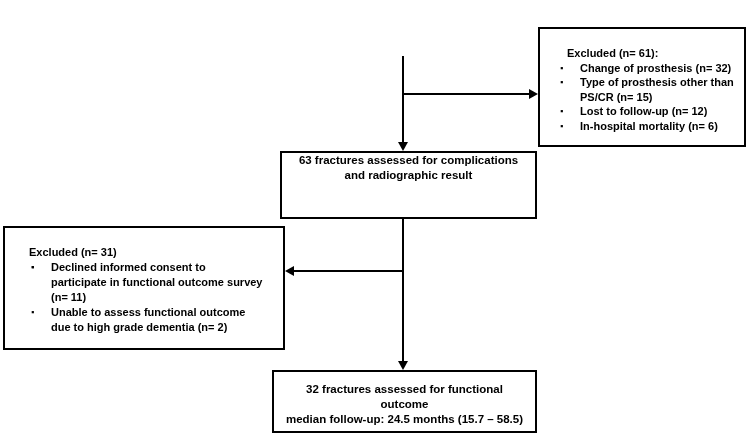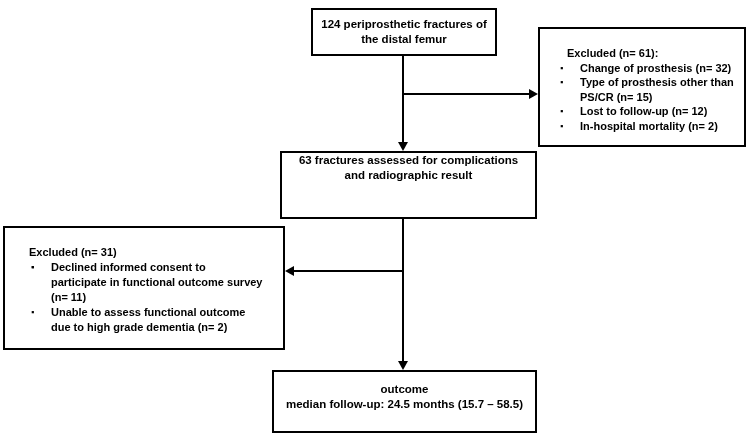--- a/index.html
+++ b/index.html
@@ -41,43 +41,39 @@
   #v-line-2 { left:402px; top:219px; width:2px;  height:142px; }
   #a-down-2 { left:398px; top:361px; }
   #h-line-2 { left:294px; top:270px; width:110px; height:2px;  }
   #a-left-1 { left:285px; top:266px; }
 </style>
 </head>
 <body>
 
 <div id="stage">
 
-  <div class="box center" id="box-total">
-    <span class="line-row">124 periprosthetic fractures of</span>
-    <span class="line-row">the distal femur</span>
-  </div>
 
   <div class="box" id="box-excluded-right">
     <span class="ex-title">Excluded (n= 61):</span>
     <ul class="bullet-list">
       <li class="bullet-item">
         <span class="bullet-glyph">▪</span>
         <span>Change of prosthesis (n= 32)</span>
       </li>
       <li class="bullet-item">
         <span class="bullet-glyph">▪</span>
         <span>Type of prosthesis other than PS/CR (n= 15)</span>
       </li>
       <li class="bullet-item">
         <span class="bullet-glyph">▪</span>
         <span>Lost to follow-up (n= 12)</span>
       </li>
       <li class="bullet-item">
         <span class="bullet-glyph">▪</span>
-        <span>In-hospital mortality (n= 2)</span>
+        <span>In-hospital mortality (n= 6)</span>
       </li>
     </ul>
   </div>
 
   <div class="box center" id="box-assessed-mid">
     <span class="line-row">63 fractures assessed for complications</span>
     <span class="line-row">and radiographic result</span>
   </div>
 
   <div class="box" id="box-excluded-left">
@@ -91,20 +87,21 @@
         <span>Declined informed consent to participate in functional outcome survey (n= 11)</span>
       </li>
       <li class="bullet-item">
         <span class="bullet-glyph">▪</span>
         <span>Unable to assess functional outcome due to high grade dementia (n= 2)</span>
       </li>
     </ul>
   </div>
 
   <div class="box center" id="box-assessed-bottom">
+    <span class="line-row">32 fractures assessed for functional</span>
     <span class="line-row">outcome</span>
     <span class="line-row">median follow-up: 24.5 months (15.7 – 58.5)</span>
   </div>
 
   <div class="connector" id="v-line-1"></div>
   <div class="arrow arrow-down" id="a-down-1"></div>
 
   <div class="connector" id="h-line-1"></div>
   <div class="arrow arrow-right" id="a-right-1"></div>
 

